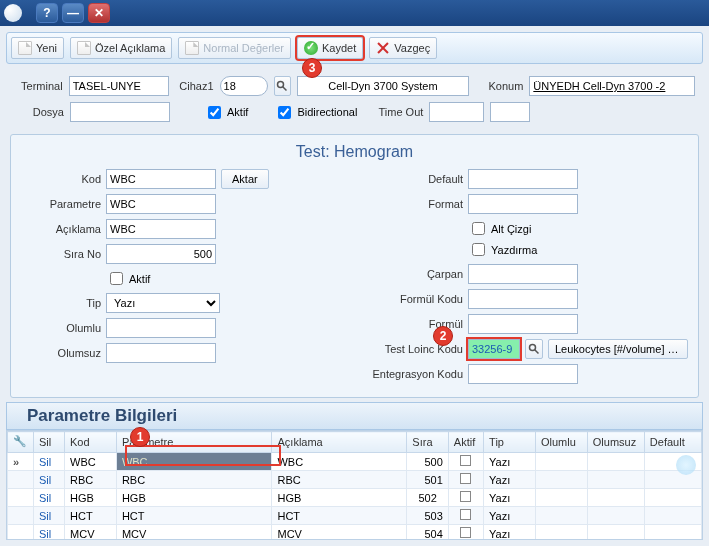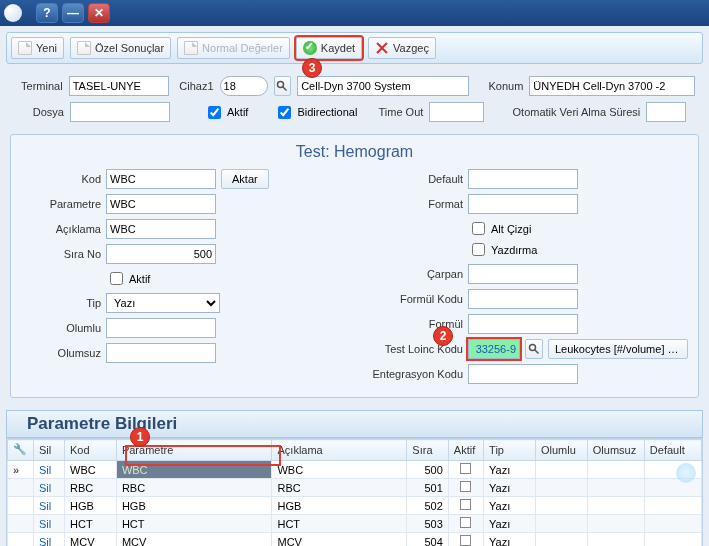--- a/index.html
+++ b/index.html
@@ -88,21 +88,21 @@
     padding: 1px 3px;
     font-size: 11px;
   }
   input.txt:disabled{background:#f0f0f0;}
   .chk { display:inline-flex;align-items:center;gap:3px;}
   .chk input{width:13px;height:13px;}
   .panel {
     border:1px solid #b5cce2;
     background:#eff5fb;
     border-radius:3px;
-    margin: 0 10px 12px;
+    margin: 0 10px 4px;
     padding: 8px 10px;
   }
   .panel-title{
     text-align:center;
     font-size:16px;
     color:#3a6097;
     margin-bottom:8px;
   }
   .twocol { display:flex; gap:30px;}
   .col{flex:1;}
@@ -117,21 +117,21 @@
   }
   .search-ico{
     width:18px;height:20px;
     background:linear-gradient(#fdfdfd,#e6eef7);
     border:1px solid #b0c6dd;
     border-radius:2px;
     display:inline-flex;align-items:center;justify-content:center;
     cursor:pointer;
   }
   .search-ico svg{width:12px;height:12px;}
-  .hl-red{ outline:2px solid #e23b2e; outline-offset:0;text-align:right; }
+  .hl-red{ outline:2px solid #e23b2e; outline-offset:0; }
   .callout{
     position:absolute;
     width:20px;height:20px;border-radius:50%;
     background:#e23b2e;color:#fff;
     display:flex;align-items:center;justify-content:center;
     font-weight:bold;font-size:12px;
     border:1px solid #b02015;
     z-index:10;
   }
   .param-head{
@@ -177,21 +177,21 @@
   <div class="winbtn close">✕</div>
 </div>
 
 <div class="toolbar">
   <div class="tbtn">
     <span class="tico ico-doc"></span>
     <span>Yeni</span>
   </div>
   <div class="tbtn">
     <span class="tico ico-doc"></span>
-    <span>Özel Sonuçlar</span>
+    <span>Özel Açıklama</span>
   </div>
   <div class="tbtn disabled">
     <span class="tico ico-doc"></span>
     <span>Normal Değerler</span>
   </div>
   <div class="tbtn hl-red">
     <span class="tico ico-save"></span>
     <span>Kaydet</span>
   </div>
   <div class="tbtn">
@@ -206,40 +206,39 @@
     <span class="lbl w50">Terminal</span>
     <input class="txt" style="width: 100px;" value="TASEL-UNYE">
     <span class="lbl" style="width:40px">Cihaz1</span>
     <input class="txt" style="width: 48px; border-radius: 10px;" value="18">
     <span class="search-ico">
       <svg viewBox="0 0 16 16">
           <circle cx="6" cy="6" r="4" fill="none" stroke="#555" stroke-width="2"></circle>
           <line x1="9" y1="9" x2="14" y2="14" stroke="#555" stroke-width="2"></line>
         </svg>
     </span>
-    <input class="txt" style="width: 176px;" value="Cell-Dyn 3700 System">
+    <input class="txt" style="width: 176px; text-align: center;" value="Cell-Dyn 3700 System">
     <span class="lbl" style="width:50px">Konum</span>
-    <input class="txt" style="width: 170px;" value="ÜNYEDH Cell-Dyn 3700 -2">
+    <input class="txt" style="width: 170px; text-decoration: underline;" value="ÜNYEDH Cell-Dyn 3700 -2">
   </div>
   <div class="row">
     <span class="lbl w50">Dosya</span>
     <input class="txt" style="width: 100px;" value="">
     <span style="width:22px"></span>
     <label class="chk">
         <input type="checkbox" checked="" style="">
         <span>Aktif</span>
       </label>
     <span style="width:14px"></span>
     <label class="chk">
         <input type="checkbox" checked="" style="">
         <span>Bidirectional</span>
       </label>
     <span class="lbl" style="width:60px">Time Out</span>
     <input class="txt" style="width: 55px;" value="">
-    <span class="lbl" style="width:150px">Otomatik Veri Alma Süresi</span>
     <input class="txt" style="width: 40px;" value="">
   </div>
 </div>
 
 <div class="panel">
   <div class="panel-title">
     <span>Test:  </span><span>Hemogram</span>
   </div>
   <div class="twocol">
     <div class="col">
@@ -381,21 +380,21 @@
           <td></td>
           <td></td>
           <td></td>
         </tr>
         <tr>
           <td></td>
           <td><span class="sil-link">Sil</span></td>
           <td>HGB</td>
           <td>HGB</td>
           <td>HGB</td>
-          <td style="text-align:right">502</td>
+          <td style="text-align:center">502</td>
           <td class="chkcell"><span class="cb"></span></td>
           <td>Yazı</td>
           <td></td>
           <td></td>
           <td></td>
         </tr>
         <tr>
           <td></td>
           <td><span class="sil-link">Sil</span></td>
           <td>HCT</td>

